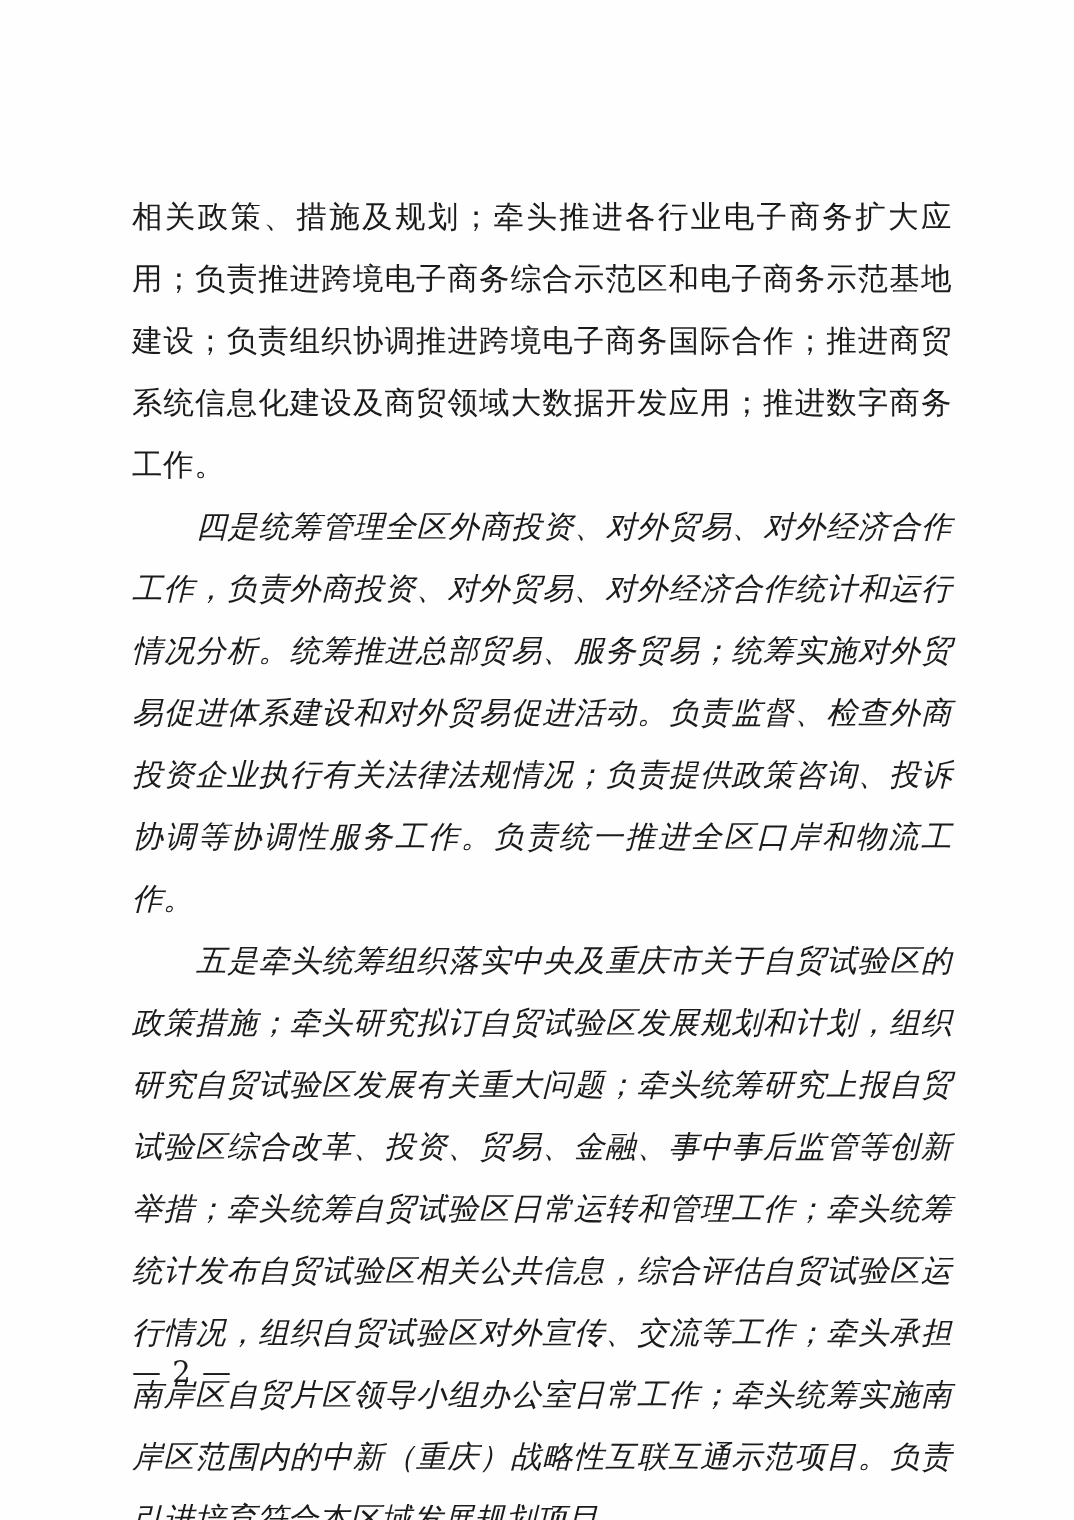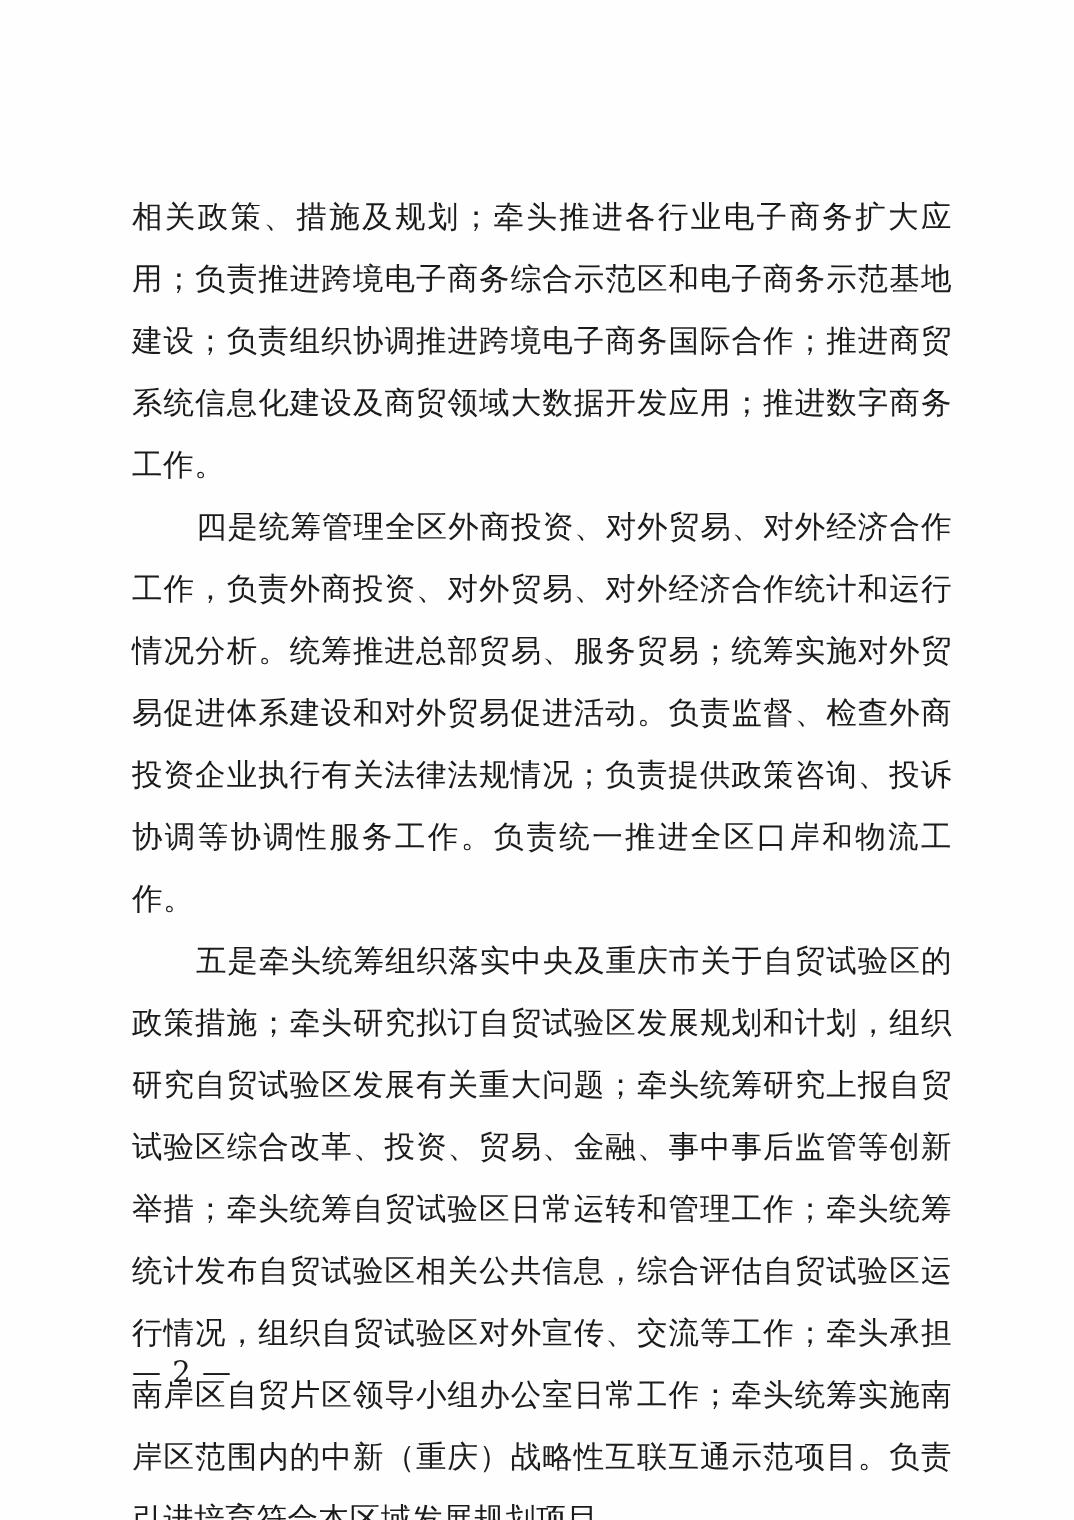--- a/index.html
+++ b/index.html
@@ -27,20 +27,21 @@
     line-height: 62px;
     color: #1b1b1b;
     text-align: justify;
     text-justify: inter-ideograph;
     letter-spacing: 0.6px;
     margin: 0 0 0 0;
     text-indent: 0;
   }
   .para.indent {
     text-indent: 64px;
+    font-style: italic;
   }
   .page-number {
     position: absolute;
     left: 132px;
     top: 1355px;
     font-family: "DejaVu Serif", "Liberation Serif", serif;
     font-size: 29px;
     color: #1b1b1b;
     letter-spacing: 1px;
   }

